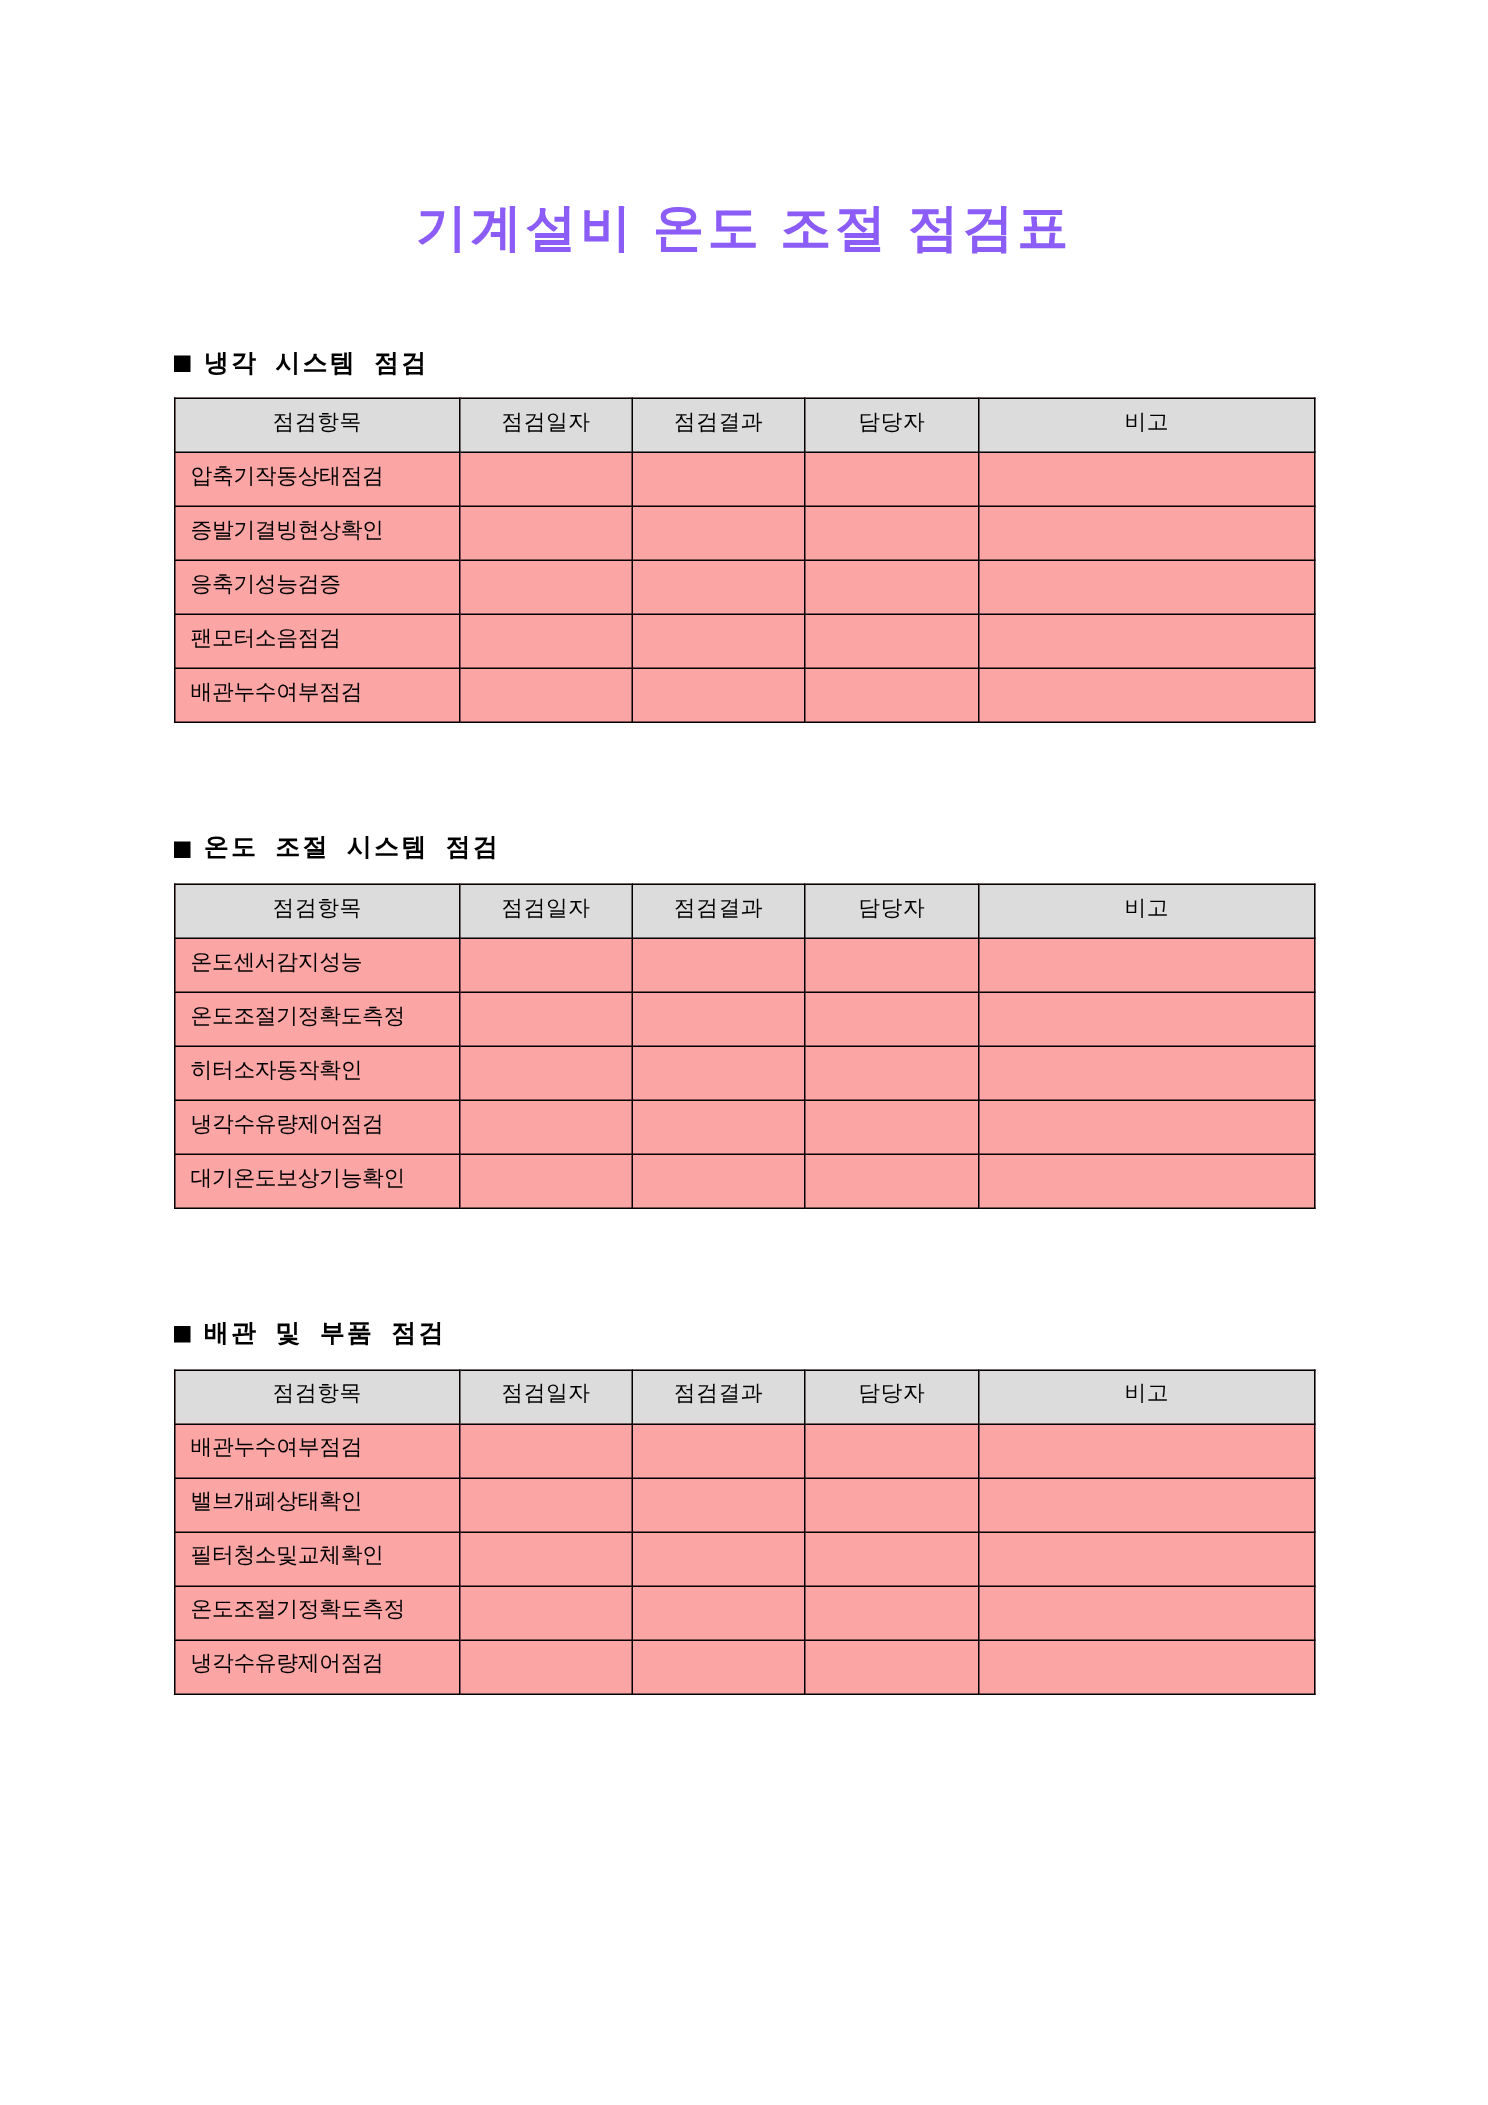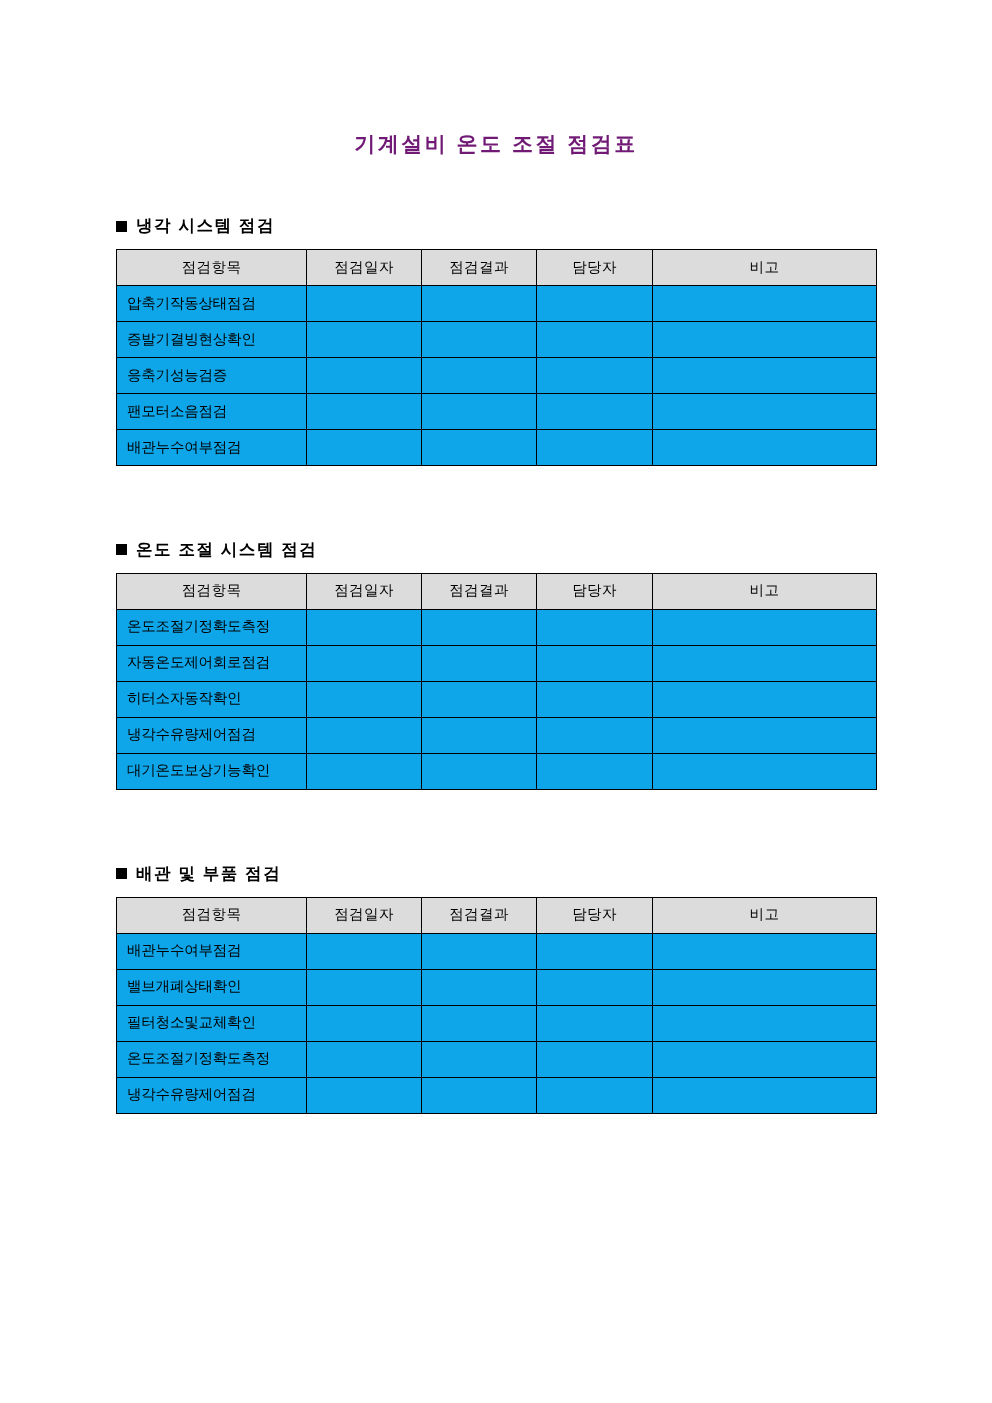--- a/index.html
+++ b/index.html
@@ -17,32 +17,33 @@
   }
   .page {
     position: relative;
     width: 992px;
     height: 1403px;
     box-sizing: border-box;
     padding: 0;
   }
   .doc-title {
     text-align: center;
-    font-size: 21px;
+    font-size: 34px;
     font-weight: bold;
     letter-spacing: 2.5px;
     margin: 0;
     padding-top: 131px;
     line-height: 1.25;
-    color: #701a75;
+    color: #8b5cf6;
   }
   .content {
     padding-left: 116px;
     padding-right: 116px;
     padding-top: 59px;
+    font-family: Liberation Mono, monospace;
   }
   .section {
     margin: 0;
   }
   .section + .section {
     margin-top: 74px;
   }
   .section-heading {
     font-size: 16.5px;
     font-weight: bold;
@@ -58,21 +59,21 @@
     display: inline-block;
     width: 11px;
     height: 11px;
     background: #000000;
     flex: 0 0 auto;
   }
   table.checklist {
     border-collapse: collapse;
     width: 760px;
     table-layout: fixed;
-    background: #0ea5e9;
+    background: #fca5a5;
   }
   table.checklist th,
   table.checklist td {
     border: 1px solid #000000;
     font-size: 14.5px;
     font-weight: normal;
     color: #000000;
     height: 36px;
     box-sizing: border-box;
     padding: 0 8px;
@@ -185,28 +186,28 @@
             <tr>
               <th>점검항목</th>
               <th>점검일자</th>
               <th>점검결과</th>
               <th>담당자</th>
               <th>비고</th>
             </tr>
           </thead>
           <tbody>
             <tr>
+              <td class="item-cell">온도센서감지성능</td>
+              <td class="blank-cell"></td>
+              <td class="blank-cell"></td>
+              <td class="blank-cell"></td>
+              <td class="blank-cell"></td>
+            </tr>
+            <tr>
               <td class="item-cell">온도조절기정확도측정</td>
-              <td class="blank-cell"></td>
-              <td class="blank-cell"></td>
-              <td class="blank-cell"></td>
-              <td class="blank-cell"></td>
-            </tr>
-            <tr>
-              <td class="item-cell">자동온도제어회로점검</td>
               <td class="blank-cell"></td>
               <td class="blank-cell"></td>
               <td class="blank-cell"></td>
               <td class="blank-cell"></td>
             </tr>
             <tr>
               <td class="item-cell">히터소자동작확인</td>
               <td class="blank-cell"></td>
               <td class="blank-cell"></td>
               <td class="blank-cell"></td>

